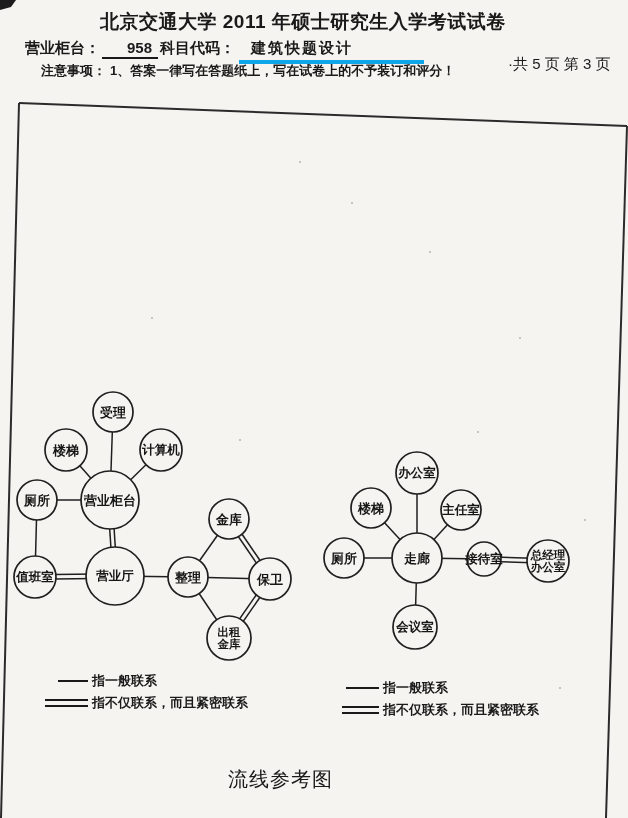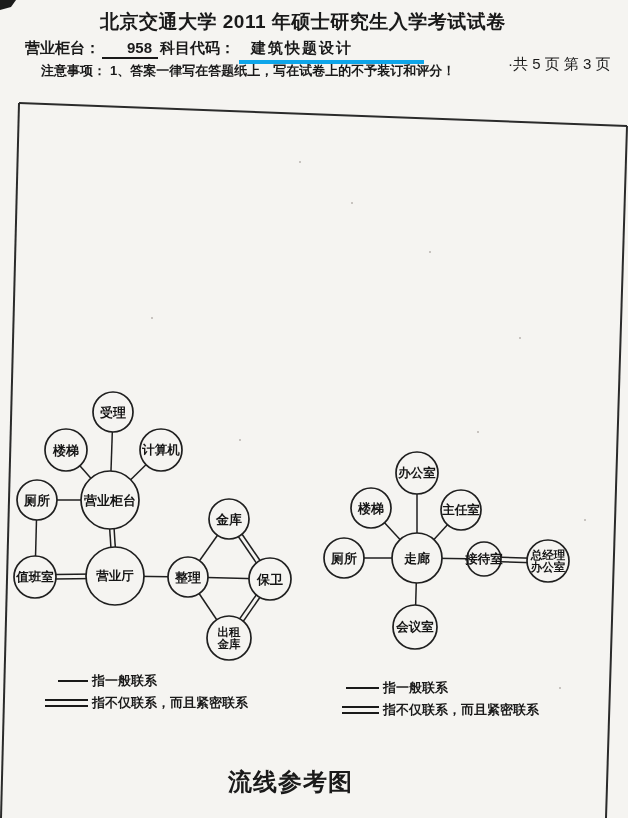--- a/index.html
+++ b/index.html
@@ -28,21 +28,21 @@
   .legend{font-size:13px;font-weight:700}
   .legend-row{display:flex;align-items:center;height:22px;white-space:nowrap}
   .lg-single{display:inline-block;height:0;border-top:2px solid #1a1a1a;margin-right:4px}
   .lg-double{display:inline-block;height:4px;border-top:2px solid #1a1a1a;border-bottom:2px solid #1a1a1a;margin-right:4px}
   .legend-left{left:45px;top:670px}
   .legend-left .lg-single{margin-left:13px;width:30px}
   .legend-left .lg-double{width:43px}
   .legend-right{left:342px;top:677px}
   .legend-right .lg-single{margin-left:4px;width:33px}
   .legend-right .lg-double{width:37px}
-  .caption{left:228px;top:766px;font-size:24px;font-weight:700;letter-spacing:1px}
+  .caption{left:228px;top:766px;font-size:20px;font-weight:400;letter-spacing:1px}
   svg text{font-family:"Liberation Sans","DejaVu Sans",sans-serif;font-weight:700;fill:#161616}
 </style>
 </head>
 <body>
 
 <div class="abs" style="inset:0">
 
   <svg id="diagram-svg" width="628" height="818" viewBox="0 0 628 818" style="position:absolute;left:0;top:0">
     <path d="M0,0 L16,0 L11,7 L0,10 Z" fill="#1c1c1c"></path>
     <g stroke="#2b2b2b" stroke-width="2">

